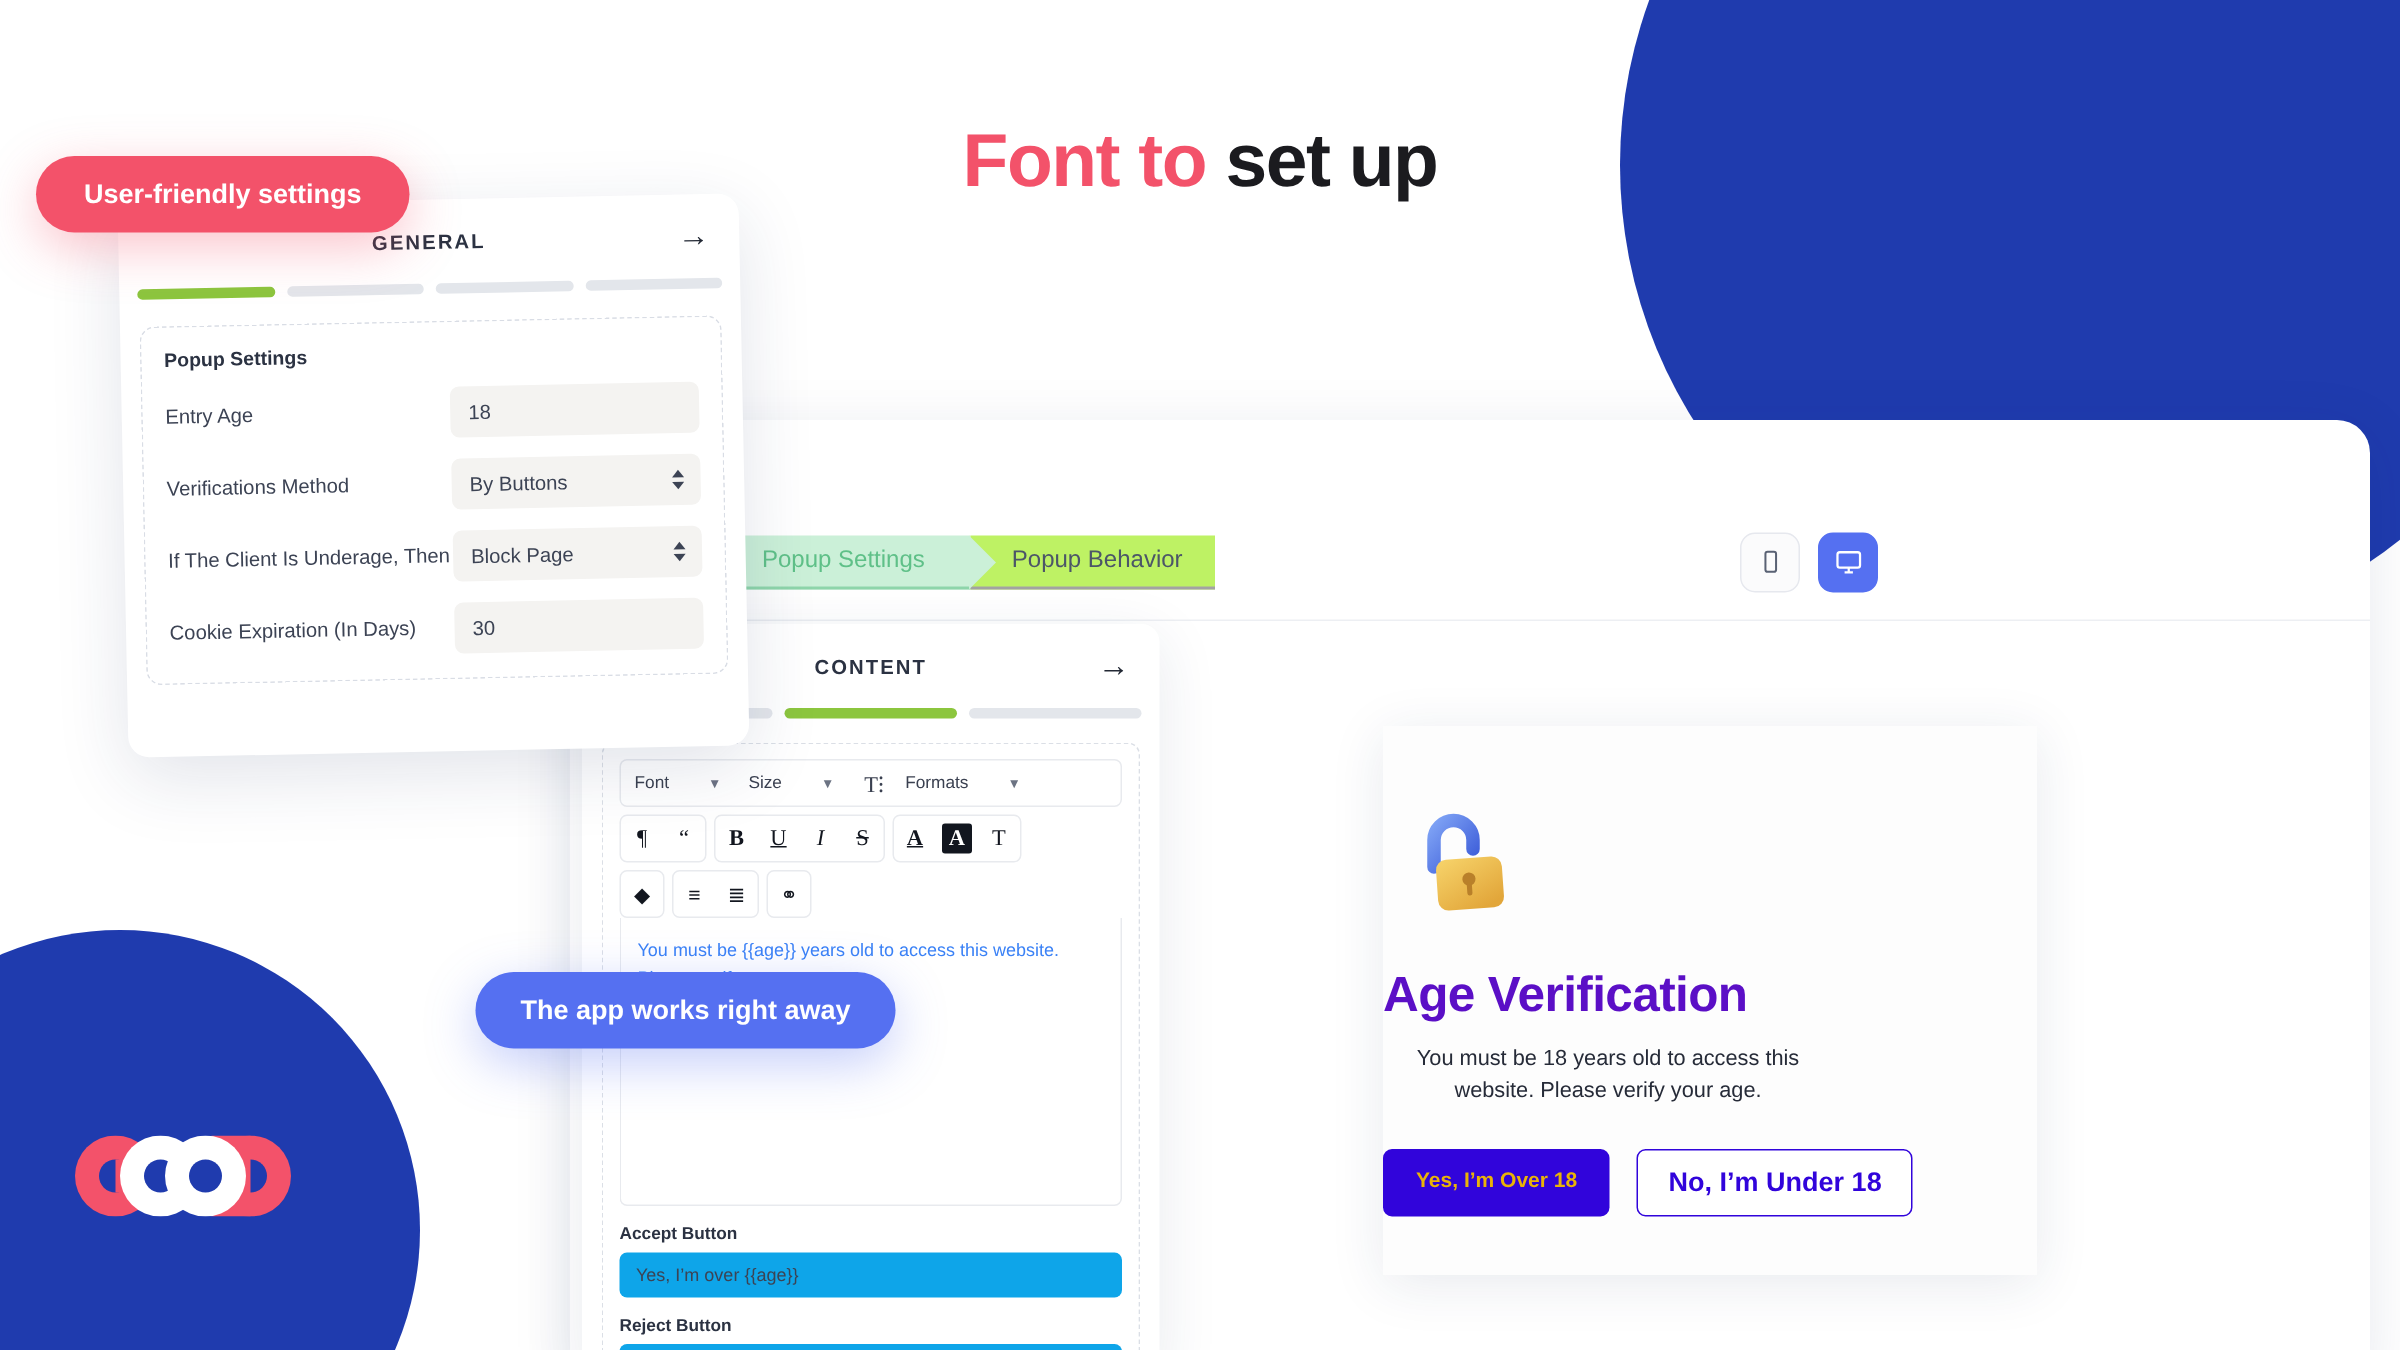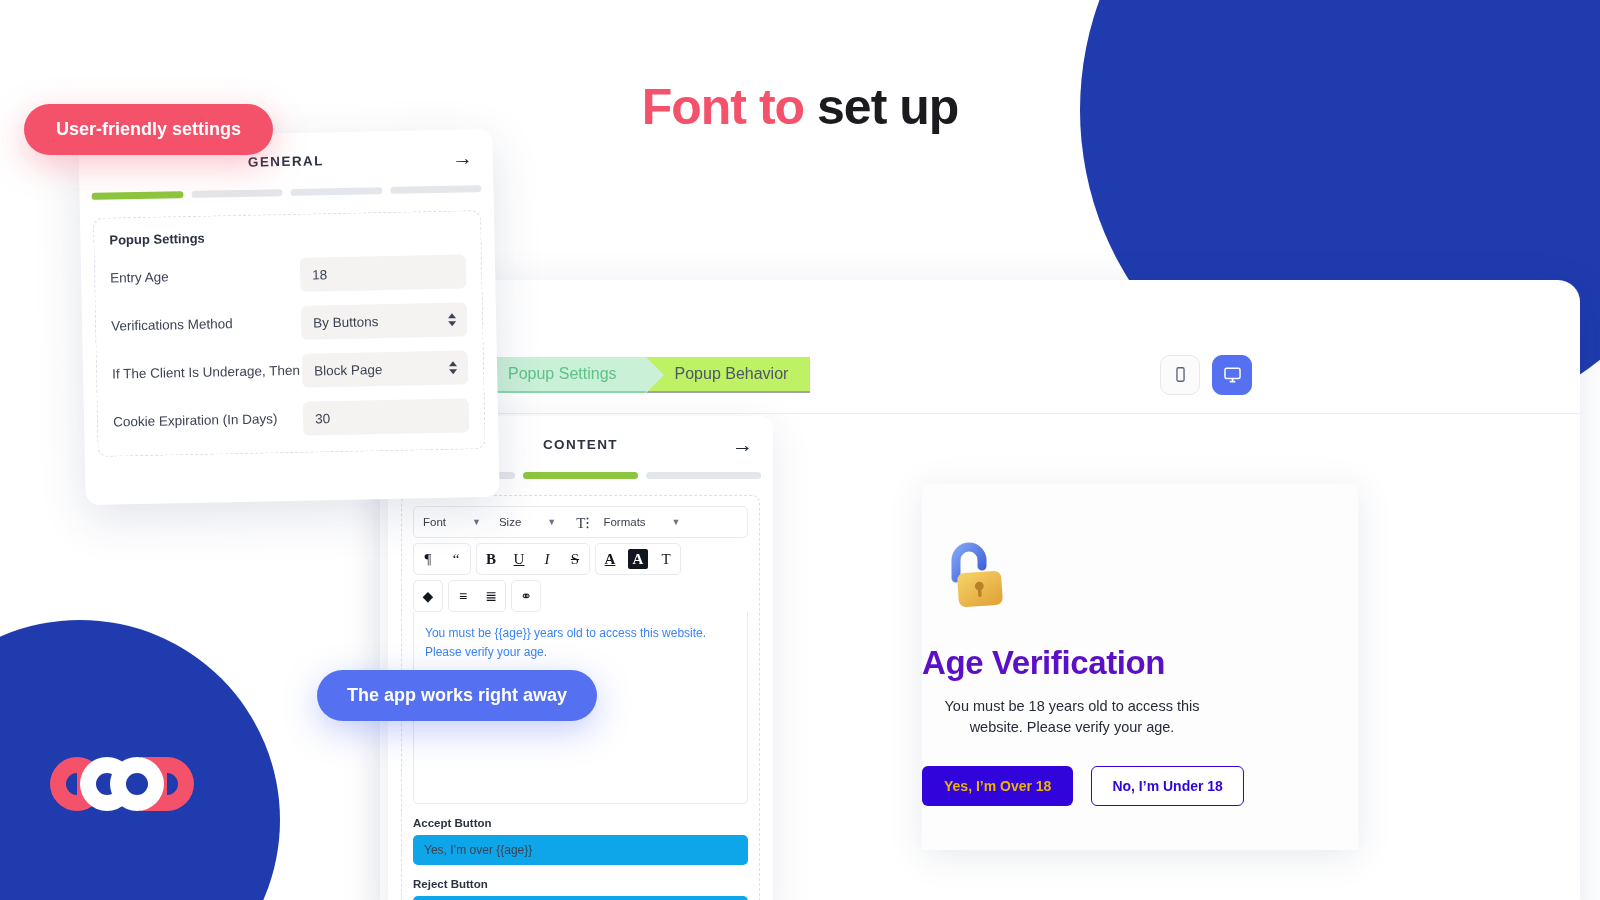--- a/index.html
+++ b/index.html
@@ -244,42 +244,42 @@
   .pv-btns { margin-top: 28px; display:flex; gap: 18px; }
   .pv-yes {
     background:#3104DB; color:#eab308;
     border-radius:6px; padding: 12px 22px;
     font-size: 14px; font-weight:700;
   }
   .pv-no {
     background:#fff; color:#3104DB;
     border:1.5px solid #3104DB;
     border-radius:6px; padding: 11px 20px;
-    font-size: 14px; font-weight:700;
+    font-size: 18px; font-weight:700;
   }
 
   
   .badge {
     position:absolute;
     display:flex;align-items:flex-end;
     font-weight: 800;
     color:#fff;
     border-radius: 30px;
     z-index: 12;
     white-space: nowrap;
   }
   .badge-red {
     left: 24px; top: 104px;
     background: #F3526A;
     font-size: 18px;
     padding: 15px 32px;
     box-shadow: 0 10px 34px rgba(243,82,106,.34);
   }
   .badge-blue {
-    left: 317px; top: 670px;
+    left: 317px; top: 648px;
     background: #5570F1;
     font-size: 18px;
     padding: 15px 30px;
     box-shadow: 0 10px 34px rgba(85,112,241,.34);
   }
 
   
   .logo { position:absolute; left: 50px; top: 757px; width: 152px; height: 54px; z-index: 9; }
 </style>
 </head>

